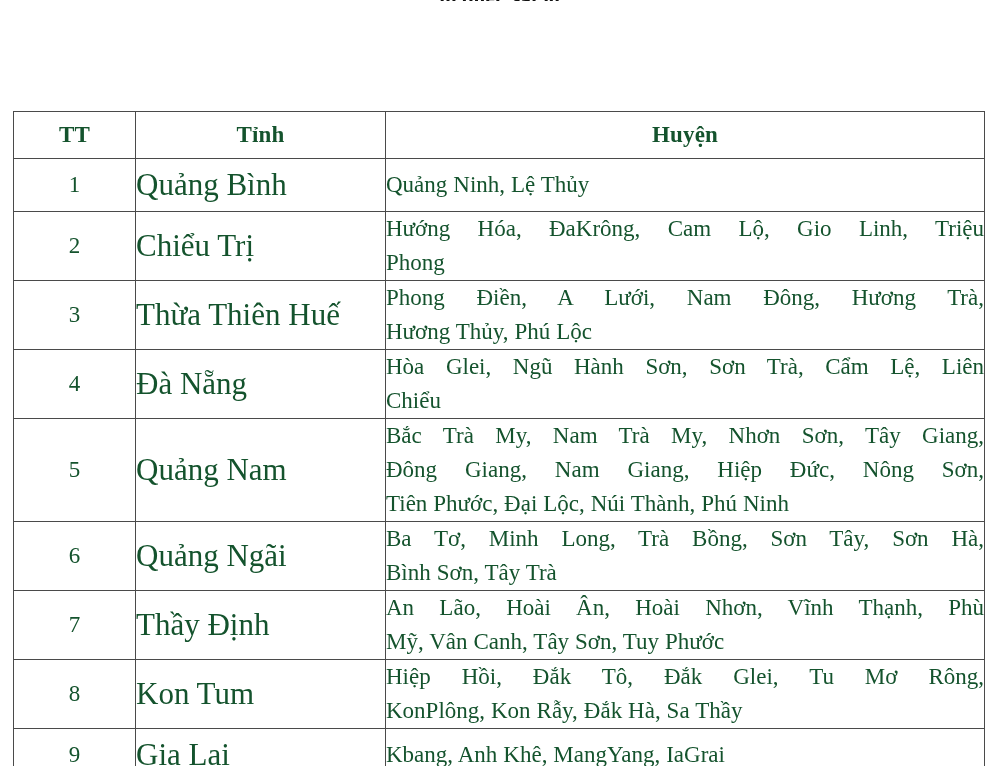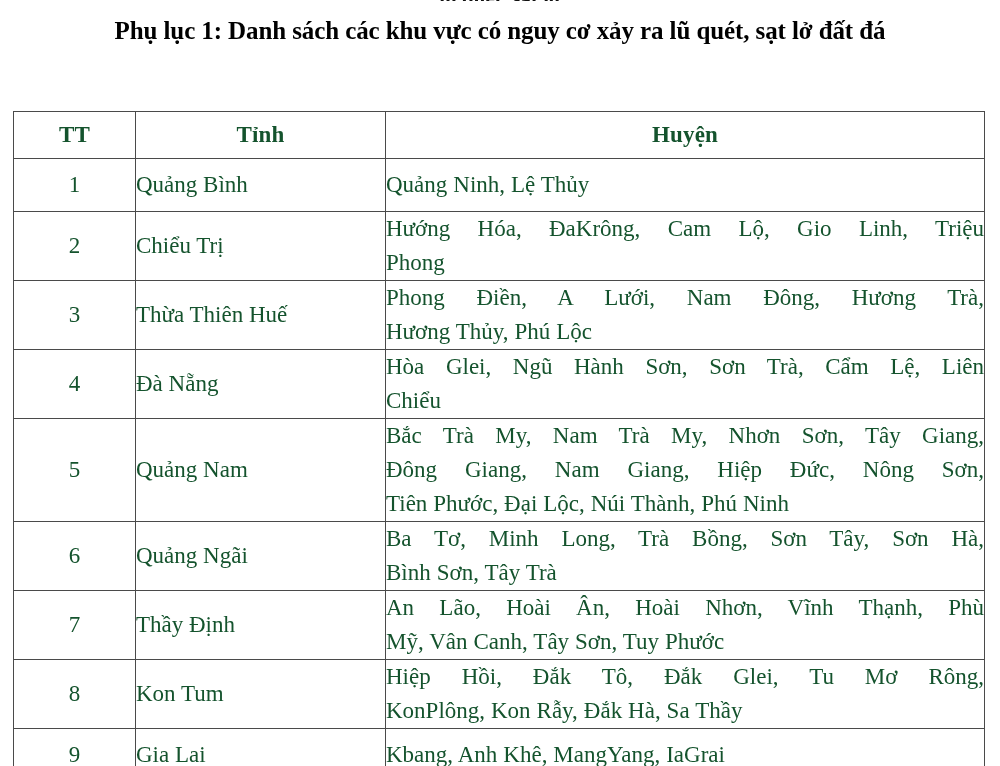--- a/index.html
+++ b/index.html
@@ -80,21 +80,21 @@
   }
 
   td.cell-tt {
     text-align: center;
     font-size: 23px;
     line-height: 30px;
   }
   td.cell-tinh {
     text-align: left;
     padding-left: 21px;
-    font-size: 23px;
+    font-size: 31px;
     line-height: 30px;
     white-space: nowrap;
   }
   td.cell-huyen {
     text-align: justify;
     text-align-last: left;
     padding: 2px 7px 3px 7px;
     font-size: 23px;
     line-height: 34px;
     vertical-align: top;
@@ -107,21 +107,20 @@
   tr.r-lines-1 td { height: 52px; }
   tr.r-lines-2 td { height: 66px; }
   tr.r-lines-3 td { height: 100px; }
 </style>
 </head>
 <body>
 
 <div class="clipped-top">lũ quét, sạt lở</div>
 
 <div class="doc-title">
-  <span>Phụ lục 1: Danh sách các khu vực có nguy cơ xảy ra lũ quét, sạt lở đất đá</span>
 </div>
 
 <div class="table-wrap">
   <table class="risk-table">
     <colgroup>
       <col class="c-tt">
       <col class="c-tinh">
       <col class="c-huyen">
     </colgroup>
     <thead>

